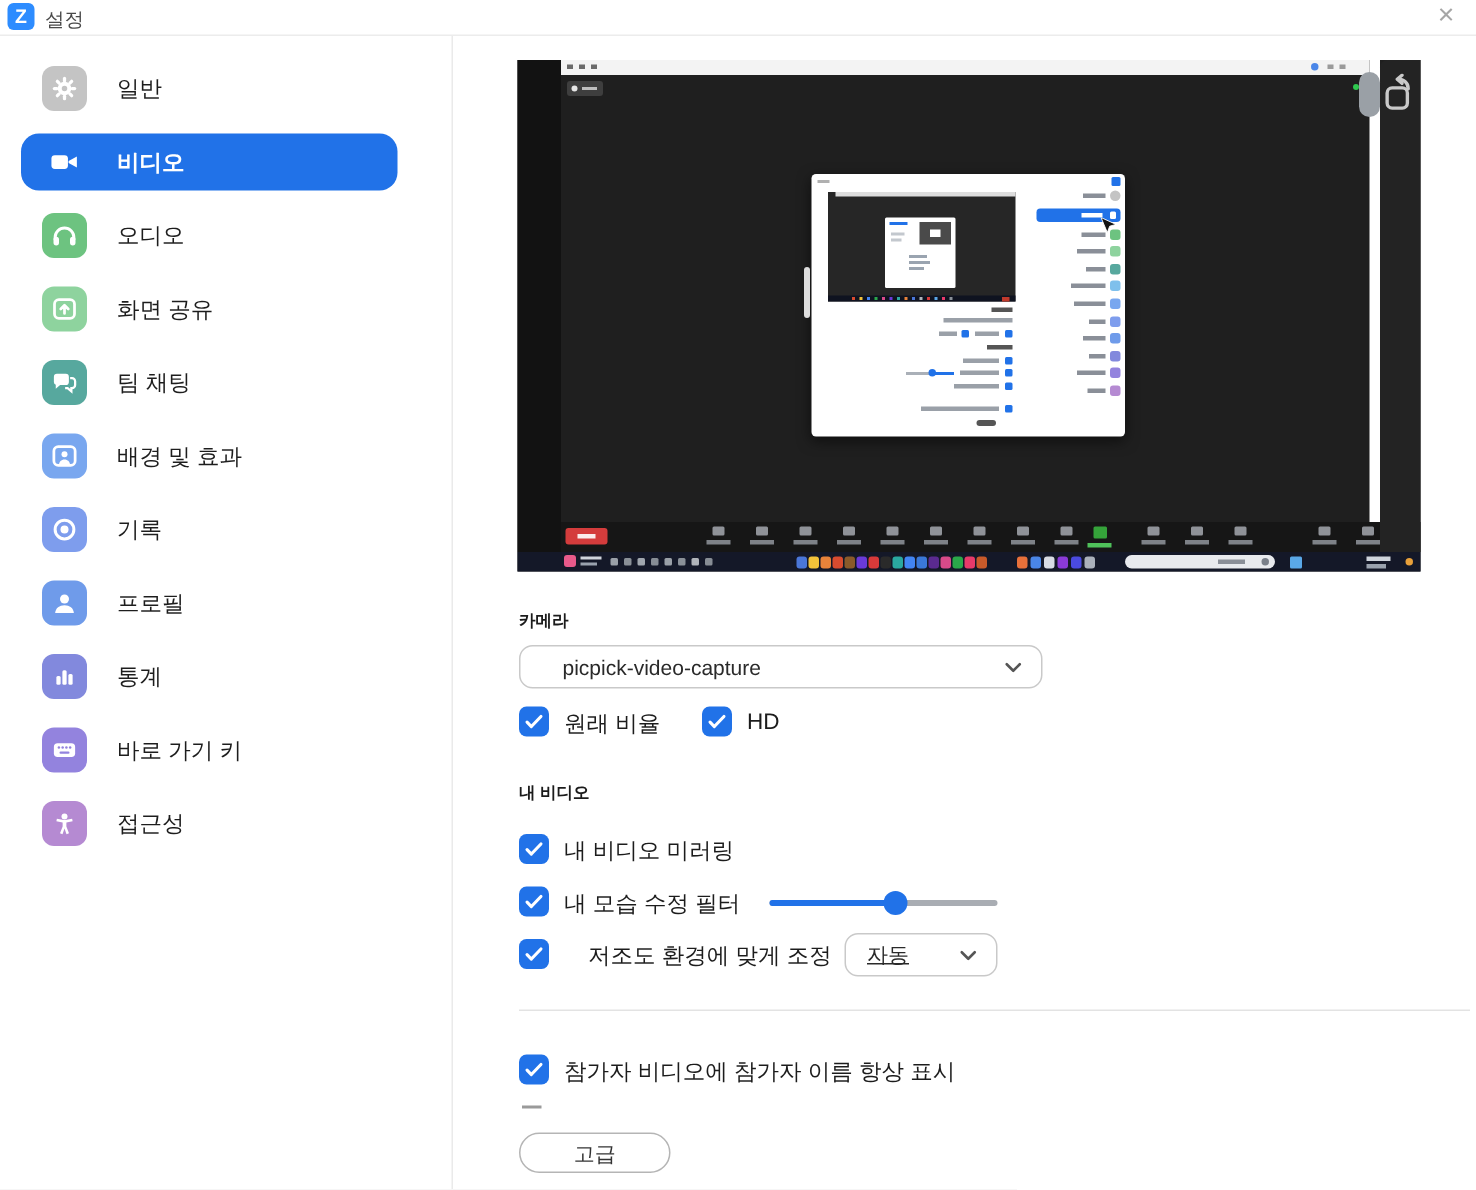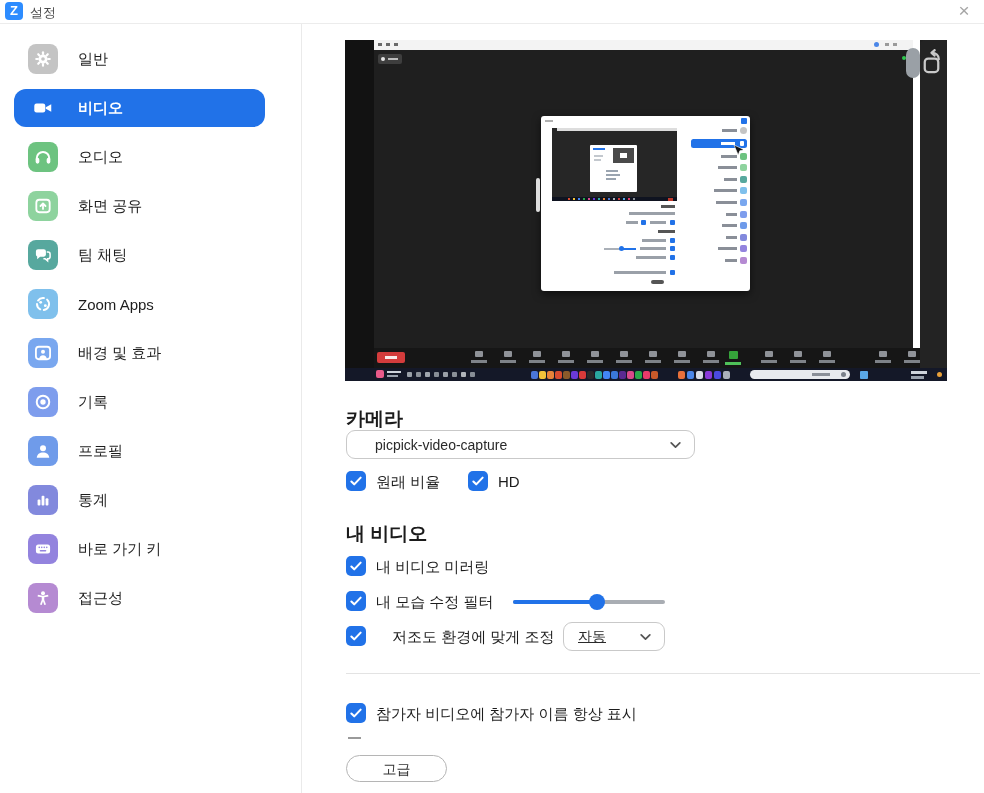--- a/index.html
+++ b/index.html
@@ -89,21 +89,21 @@
   #tb-b{position:absolute;left:333px;top:2.5px;display:flex;gap:2px;}
   #tb-b span{width:7px;height:8px;border-radius:2px;display:inline-block;}
   #tb-search{position:absolute;left:405px;top:2px;width:100px;height:9px;border-radius:5px;background:#e8eaee;}
   #tb-search i{position:absolute;left:62px;top:3px;width:18px;height:3px;background:#8a8f98;}
   #tb-search b{position:absolute;right:4px;top:2px;width:5px;height:5px;border-radius:50%;background:#7a808a;}
   #tb-bluesq{position:absolute;left:515px;top:2.5px;width:8px;height:8px;background:#5aa8e8;border-radius:1px;}
   #tb-tray1{position:absolute;left:566px;top:2.5px;width:16px;height:3px;background:#cfd4dc;}
   #tb-tray2{position:absolute;left:566px;top:7.5px;width:13px;height:3px;background:#9aa2ae;}
   #tb-orange{position:absolute;left:592px;top:4px;width:5px;height:5px;border-radius:50%;background:#e8a03a;}
   
-  .sec-label{position:absolute;font-size:19px;font-weight:bold;color:#1b1b1b;}
+  .sec-label{position:absolute;font-size:11px;font-weight:bold;color:#1b1b1b;}
   .select{position:absolute;border:1px solid #c9c9c9;border-radius:9px;background:#fff;font-size:14px;color:#2a2a2a;box-sizing:border-box;}
   .select .tx{position:absolute;left:28px;top:50%;transform:translateY(-50%);white-space:nowrap;text-align:right;}
   .select .tx2{position:absolute;left:14px;top:50%;transform:translateY(-50%);white-space:nowrap;text-decoration:underline;}
   .select svg{position:absolute;right:12px;top:50%;transform:translateY(-50%);}
   .cb{position:absolute;width:20px;height:20px;border-radius:5px;background:var(--accent);}
   .cb svg{position:absolute;left:2px;top:2px;}
   .cblabel{position:absolute;font-size:15px;color:#1c1c1c;white-space:nowrap;}
   #slider{position:absolute;left:513px;top:600px;width:152px;height:4px;border-radius:2px;background:#a9adb3;}
   #slider .fill{position:absolute;left:0;top:0;height:4px;border-radius:2px;background:var(--accent);}
   #slider .thumb{position:absolute;right:-8px;top:-6px;width:16px;height:16px;border-radius:50%;background:var(--accent);}
@@ -178,30 +178,20 @@
     <div class="si">
       <span class="sq" style="background: rgb(87, 168, 158);">
         <svg width="20" height="20" viewBox="0 0 24 24">
             <path d="M3.5 7.5A2.5 2.5 0 0 1 6 5h7a2.5 2.5 0 0 1 2.5 2.5v4A2.5 2.5 0 0 1 13 14H8.5L5 17v-3.2a2.5 2.5 0 0 1-1.5-2.3z" fill="#fff"></path>
         <path d="M16.5 8.5H18a2.5 2.5 0 0 1 2.5 2.5v3A2.5 2.5 0 0 1 18 16.5h-.5V19l-3-2.5h-2" fill="none" stroke="#fff" stroke-width="1.8"></path>
           </svg>
       </span>
       <span class="sl">팀 채팅</span>
     </div>
 
-    <div class="si">
-      <span class="sq" style="background: rgb(127, 192, 236);">
-        <svg width="20" height="20" viewBox="0 0 24 24">
-            <circle cx="12" cy="12" r="7.2" fill="none" stroke="#fff" stroke-width="2.4" stroke-dasharray="7.5 4.5" stroke-linecap="round" transform="rotate(20 12 12)"></circle>
-        <circle cx="9.2" cy="10" r="1.7" fill="#fff"></circle>
-            <circle cx="14.8" cy="14" r="1.7" fill="#fff"></circle>
-          </svg>
-      </span>
-      <span class="sl">Zoom Apps</span>
-    </div>
 
     <div class="si">
       <span class="sq" style="background: rgb(121, 167, 239);">
         <svg width="20" height="20" viewBox="0 0 24 24">
             <rect x="3.5" y="4.5" width="17" height="15" rx="3.5" fill="none" stroke="#fff" stroke-width="2.2"></rect>
         <circle cx="12" cy="10.5" r="2.4" fill="#fff"></circle>
             <path d="M7.5 19.5c0-3 2-4.8 4.5-4.8s4.5 1.8 4.5 4.8z" fill="#fff"></path>
           </svg>
       </span>
       <span class="sl">배경 및 효과</span>

